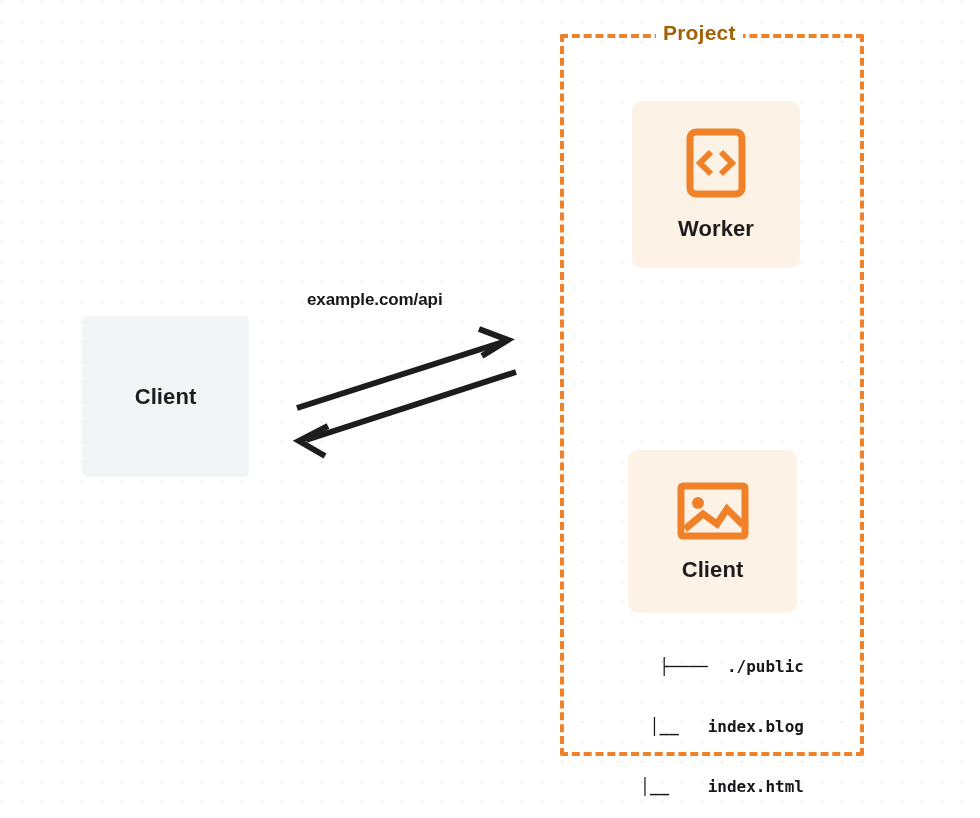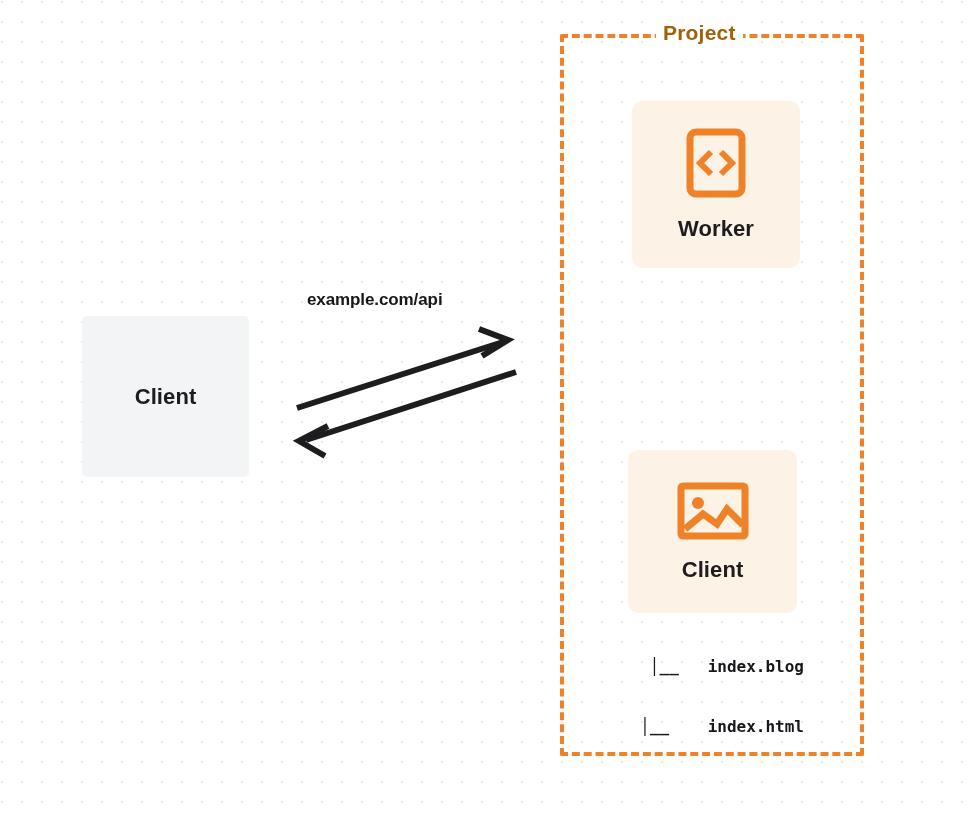--- a/index.html
+++ b/index.html
@@ -180,18 +180,19 @@
       <svg width="72" height="60" viewBox="0 0 72 60" xmlns="http://www.w3.org/2000/svg">
         <rect x="4" y="5" width="64" height="50" rx="2" ry="2" fill="none" stroke="#ef8229" stroke-width="7"></rect>
         <circle cx="21" cy="22" r="6" fill="#ef8229"></circle>
         <polyline points="8,48 26,33 40,43 50,28 66,44" fill="none" stroke="#ef8229" stroke-width="7" stroke-linecap="butt" stroke-linejoin="miter"></polyline>
       </svg>
     </span>
     <span class="card-label">Client</span>
   </div>
 
   <div class="file-tree">
+    <span class="tree-row">├────  ./public</span>
     <span class="tree-row">   │__   index.blog</span>
     <span class="tree-row">   │__    index.html</span>
     
   </div>
 
 </div>
 
 </body></html>

